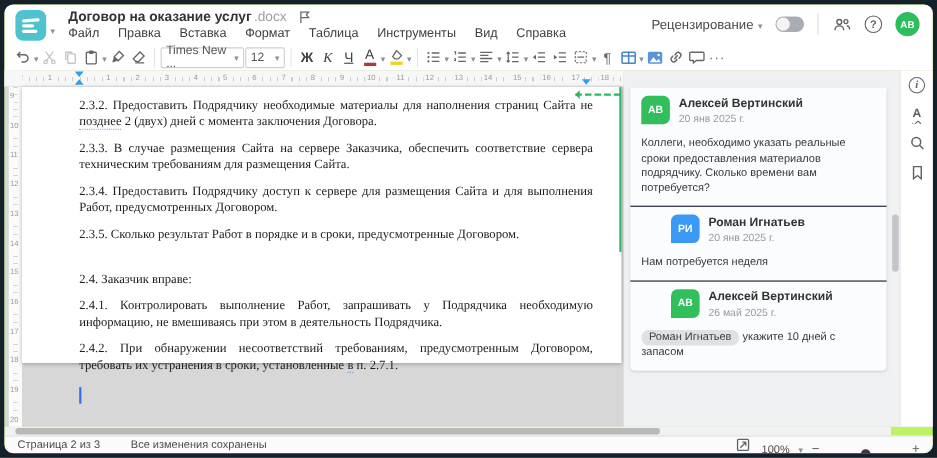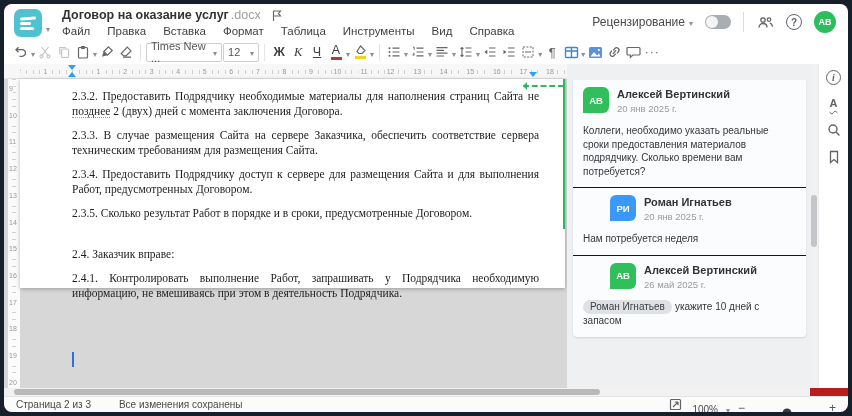--- a/index.html
+++ b/index.html
@@ -1,17 +1,17 @@
 <!DOCTYPE html>
 <html><head>
 <meta charset="utf-8">
 <style>
   * { margin:0; padding:0; box-sizing:border-box; }
   html,body { width:852px; height:416px; overflow:hidden; background:#16202b; font-family:"Liberation Sans",sans-serif; }
-  .window { position:absolute; left:4px; top:4px; width:844px; height:408px; background:#b91c1c; border-radius:8px; overflow:hidden; }
+  .window { position:absolute; left:4px; top:4px; width:844px; height:408px; background:#bef264; border-radius:8px; overflow:hidden; }
 
   
   .header { position:absolute; left:0; top:0; right:0; height:36px; background:#fff; }
   .logo { position:absolute; left:10px; top:5px; width:28px; height:28px; border-radius:7px; }
   .logo .bar { position:absolute; left:6px; height:2.5px; background:#fff; border-radius:2px; }
   .logo .b1 { top:8px;  width:16px; transform:rotate(-4deg); }
   .logo .b2 { top:13px; width:11px; }
   .logo .b3 { top:18px; width:14px; }
   .logo-caret { position:absolute; left:42px; top:14px; }
   .caret::after { content:"▾"; font-size:8px; color:#8a8f94; }
@@ -58,21 +58,21 @@
   .marker { position:absolute; width:0; height:0; }
   .mk-top    { border-left:4px solid transparent; border-right:4px solid transparent; border-top:5px solid #2f9ff0; top:1px; }
   .mk-bottom { border-left:4px solid transparent; border-right:4px solid transparent; border-bottom:5px solid #2f9ff0; bottom:1px; }
   .mk-right  { border-left:4px solid transparent; border-right:4px solid transparent; border-top:5px solid #2f9ff0; bottom:1px; }
   .vruler { position:absolute; left:4px; top:15px; bottom:0; width:12px; background:#fbfbfb;
             background-image:repeating-linear-gradient(to bottom,#d2d2d2 0 1px,transparent 1px 6.67px);
             background-size:4px 100%; background-position:4px 0; background-repeat:no-repeat; }
   .vnum { position:absolute; left:1px; transform:translateY(-50%); font-size:7px; color:#999; background:#fbfbfb; line-height:9px; padding:1px 0; }
   .ruler-corner { position:absolute; left:0; top:0; width:16px; height:15px; background:#f7f7f7; border-bottom:1px solid #e2e2e2; }
 
-  .page { position:absolute; left:16px; top:15px; width:545px; height:209px; background:#fff; box-shadow:0 1px 4px rgba(0,0,0,.28); }
+  .page { position:absolute; left:16px; top:15px; width:545px; height:251px; background:#fff; box-shadow:0 1px 4px rgba(0,0,0,.28); }
   .doc-text { position:absolute; left:52px; right:26px; top:0; padding-top:10px; font-family:"Liberation Serif",serif; font-size:11.5px; line-height:15px; color:#1d1d1d; text-align:justify; }
   .doc-text p { margin:0 0 9px 0; }
   .doc-text p.gap-before { margin-top:26px; }
   .spell-u { border-bottom:1px dotted #7a9fd4; }
   .caret-bar { position:absolute; left:52px; top:273px; width:1.5px; height:15px; background:#2e6fe8; }
 
   .cmt-line { position:absolute; left:559px; top:15px; width:2px; height:150px; background:#2cb763; }
   .cmt-connector { position:absolute; left:519px; top:21px; width:41px; border-top:2px dashed #2cb763; }
   .cmt-connector::before { content:""; position:absolute; left:-4px; top:-5px; border:4px solid transparent; border-right-color:#2cb763; }
 
@@ -347,20 +347,21 @@
       </div>
 
     <div class="page">
       <div class="doc-text">
           <p><span>2.3.2. Предоставить Подрядчику необходимые материалы для наполнения страниц Сайта не </span><span class="spell-u">позднее</span><span> 2 (двух) дней с момента заключения Договора.</span></p>
           <p><span>2.3.3. В случае размещения Сайта на сервере Заказчика, обеспечить соответствие сервера техническим требованиям для размещения Сайта.</span></p>
           <p><span>2.3.4. Предоставить Подрядчику доступ к сервере для размещения Сайта и для выполнения Работ, предусмотренных Договором.</span></p>
           <p><span>2.3.5. Сколько результат Работ в порядке и в сроки, предусмотренные Договором.</span></p>
           <p class="gap-before"><span>2.4. Заказчик вправе:</span></p>
           <p><span>2.4.1. Контролировать выполнение Работ, запрашивать у Подрядчика необходимую информацию, не вмешиваясь при этом в деятельность Подрядчика.</span></p>
+          <p><span>2.4.2. При обнаружении несоответствий требованиям, предусмотренным Договором, требовать их устранения в сроки, установленные </span><span class="spell-u">в</span><span> п. 2.7.1.</span></p>
         </div>
       <div class="caret-bar"></div>
     </div>
 
     <div class="cmt-connector"></div>
     <div class="cmt-line" style="background: rgb(44, 183, 99);"></div>
 
     <div class="comments-panel">
       <div class="thread">
           <div class="comment">

